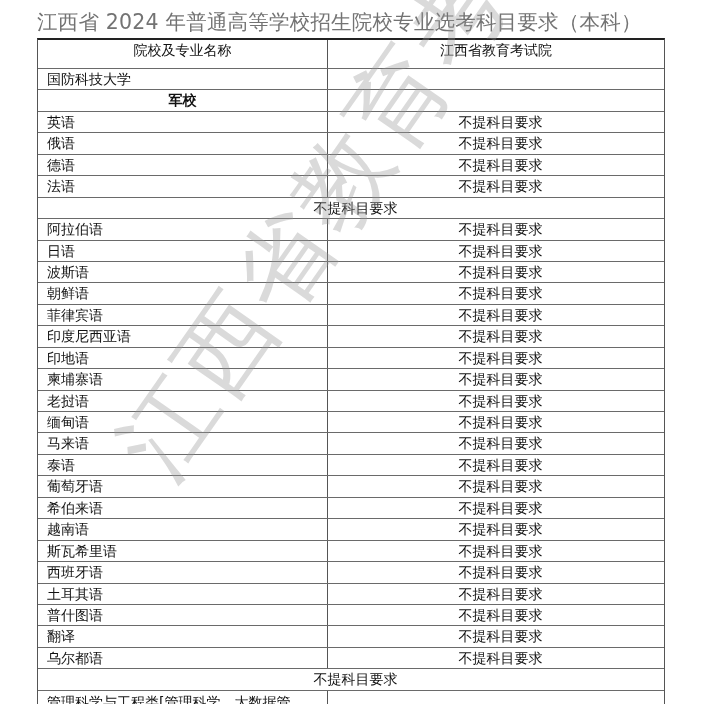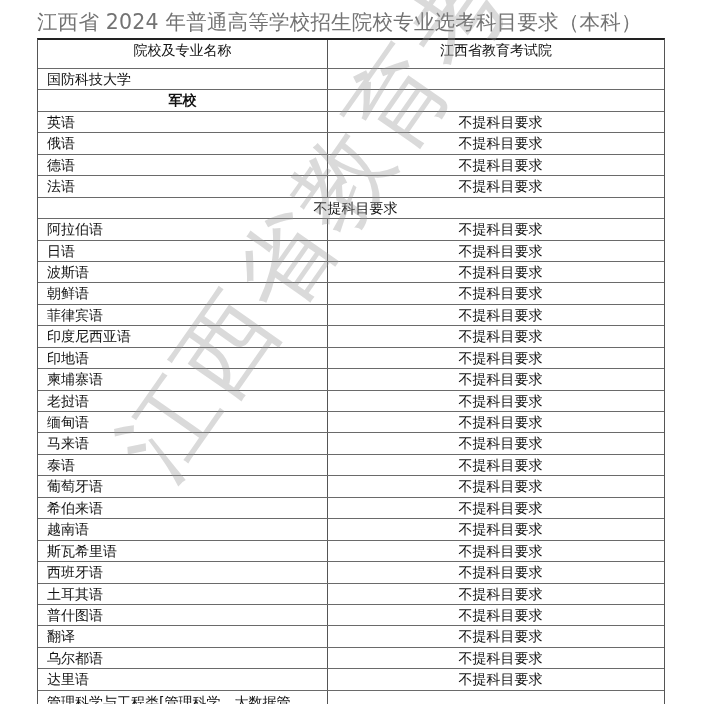--- a/index.html
+++ b/index.html
@@ -139,21 +139,20 @@
       </div>
       <div class="row">
         <div class="cell c1">翻译</div>
         <div class="cell c2">不提科目要求</div>
       </div>
       <div class="row">
         <div class="cell c1">乌尔都语</div>
         <div class="cell c2">不提科目要求</div>
       </div>
       <div class="row">
-        <div class="cell c1">达里语</div>
         <div class="cell c2">不提科目要求</div>
       </div>
     </div>
   <div class="row tall">
     <div class="cell c1">管理科学与工程类[管理科学、大数据管</div>
     <div class="cell c2">物理(1门科目考生必须选考方可报考)</div>
   </div>
 </div>
 
 <div class="watermark">江西省教育考试院</div>

